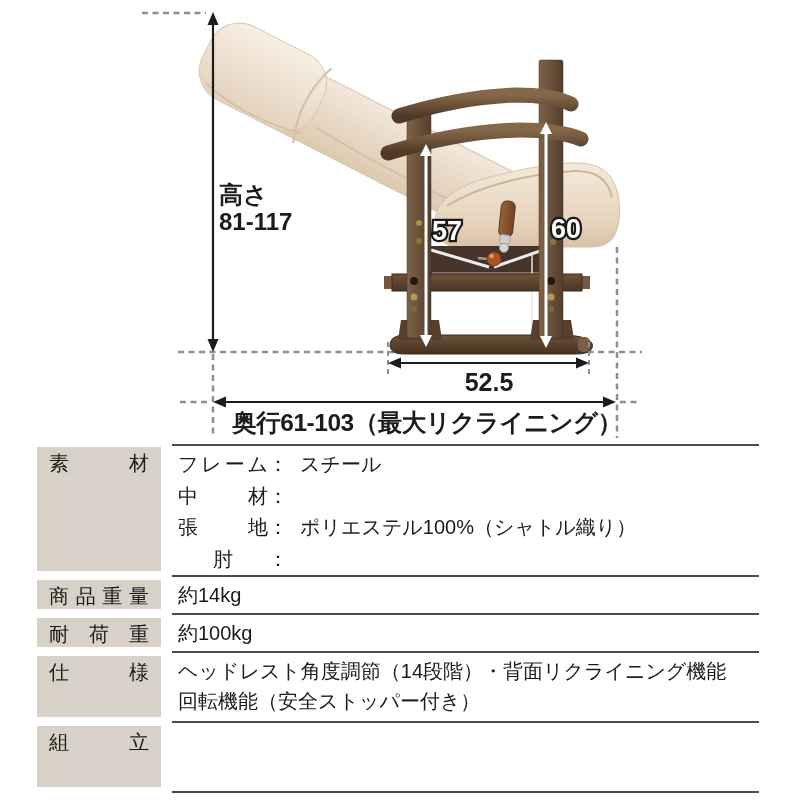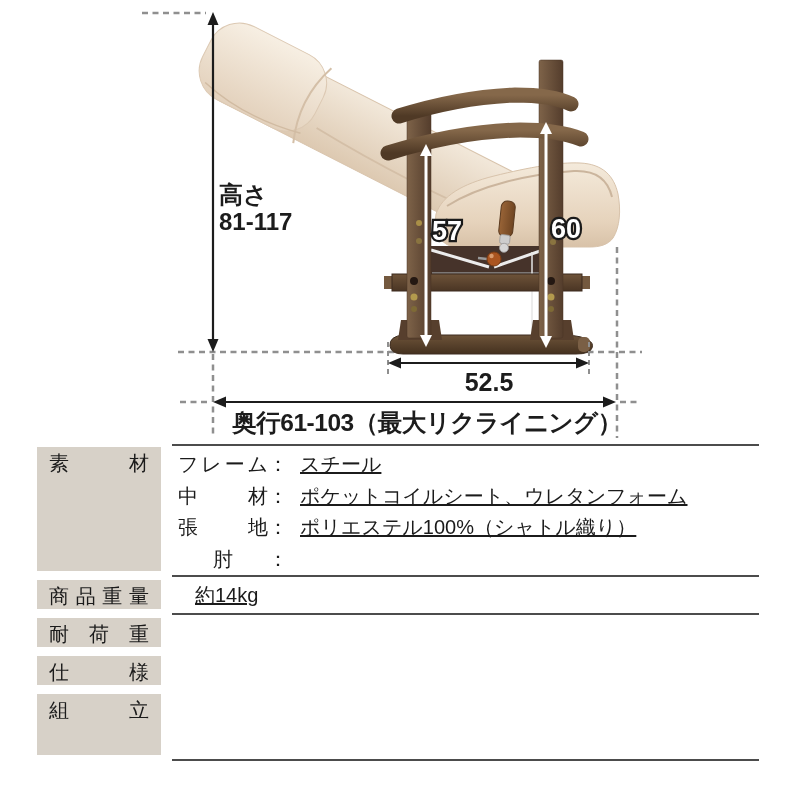--- a/index.html
+++ b/index.html
@@ -23,24 +23,24 @@
     margin:3px 0 6px 0;padding:4px 12px 0 12px;box-sizing:border-box;
   }
   .chars{display:flex;justify-content:space-between;}
   .cnt{
     flex:1;margin-left:11px;padding-left:6px;
     border-bottom:2px solid #4c4c4c;
     display:flex;flex-direction:column;justify-content:center;box-sizing:border-box;
   }
   .srow.first .cnt{border-top:2px solid #4c4c4c;}
   .line{display:flex;align-items:center;}
-  .line .val:first-child{margin-left:17px;text-align:right;}
+  .line .val:first-child{margin-left:0;text-align:right;}
   .subname{flex:none;width:90px;display:flex;justify-content:space-between;}
   .colon{flex:none;}
-  .val{margin-left:12px;white-space:nowrap;text-decoration:underline;}
+  .val{margin-left:12px;white-space:nowrap;}
   .cnt.top{justify-content:flex-start;padding-top:3px;}
   .row-material .line{height:31.5px;}
   .row-multi .line{height:30px;}
 </style>
 </head>
 <body>
 
 <div class="figure">
 <svg width="800" height="444" viewBox="0 0 800 444" xmlns="http://www.w3.org/2000/svg">
   <defs>
@@ -215,21 +215,20 @@
           </span>
           <span class="colon">：</span>
           <span class="val">スチール</span>
       </div>
       <div class="line">
         <span class="chars subname">
             <span>中</span>
             <span>材</span>
           </span>
           <span class="colon">：</span>
-          <span class="val">ポケットコイルシート、ウレタンフォーム</span>
       </div>
       <div class="line">
         <span class="chars subname">
             <span>張</span>
             <span>地</span>
           </span>
           <span class="colon">：</span>
           <span class="val">ポリエステル100%（シャトル織り）</span>
       </div>
       <div class="line">
@@ -260,29 +259,42 @@
   </div>
 
   <div class="srow">
     <div class="lbl">
       <span class="chars">
           <span>耐</span>
           <span>荷</span>
           <span>重</span>
         </span>
     </div>
+    <div class="cnt" style="min-height:32px">
+      <div class="line">
+        <span class="val">約100kg</span>
+      </div>
+    </div>
   </div>
 
   <div class="srow row-multi">
     <div class="lbl">
       <span class="chars">
           <span>仕</span>
           <span>様</span>
         </span>
     </div>
+    <div class="cnt top" style="min-height:70px">
+      <div class="line">
+        <span class="val">ヘッドレスト角度調節（14段階）・背面リクライニング機能</span>
+      </div>
+      <div class="line">
+        <span class="val">回転機能（安全ストッパー付き）</span>
+      </div>
+    </div>
   </div>
 
   <div class="srow row-multi">
     <div class="lbl">
       <span class="chars">
           <span>組</span>
           <span>立</span>
         </span>
     </div>
     <div class="cnt top" style="min-height:70px">

